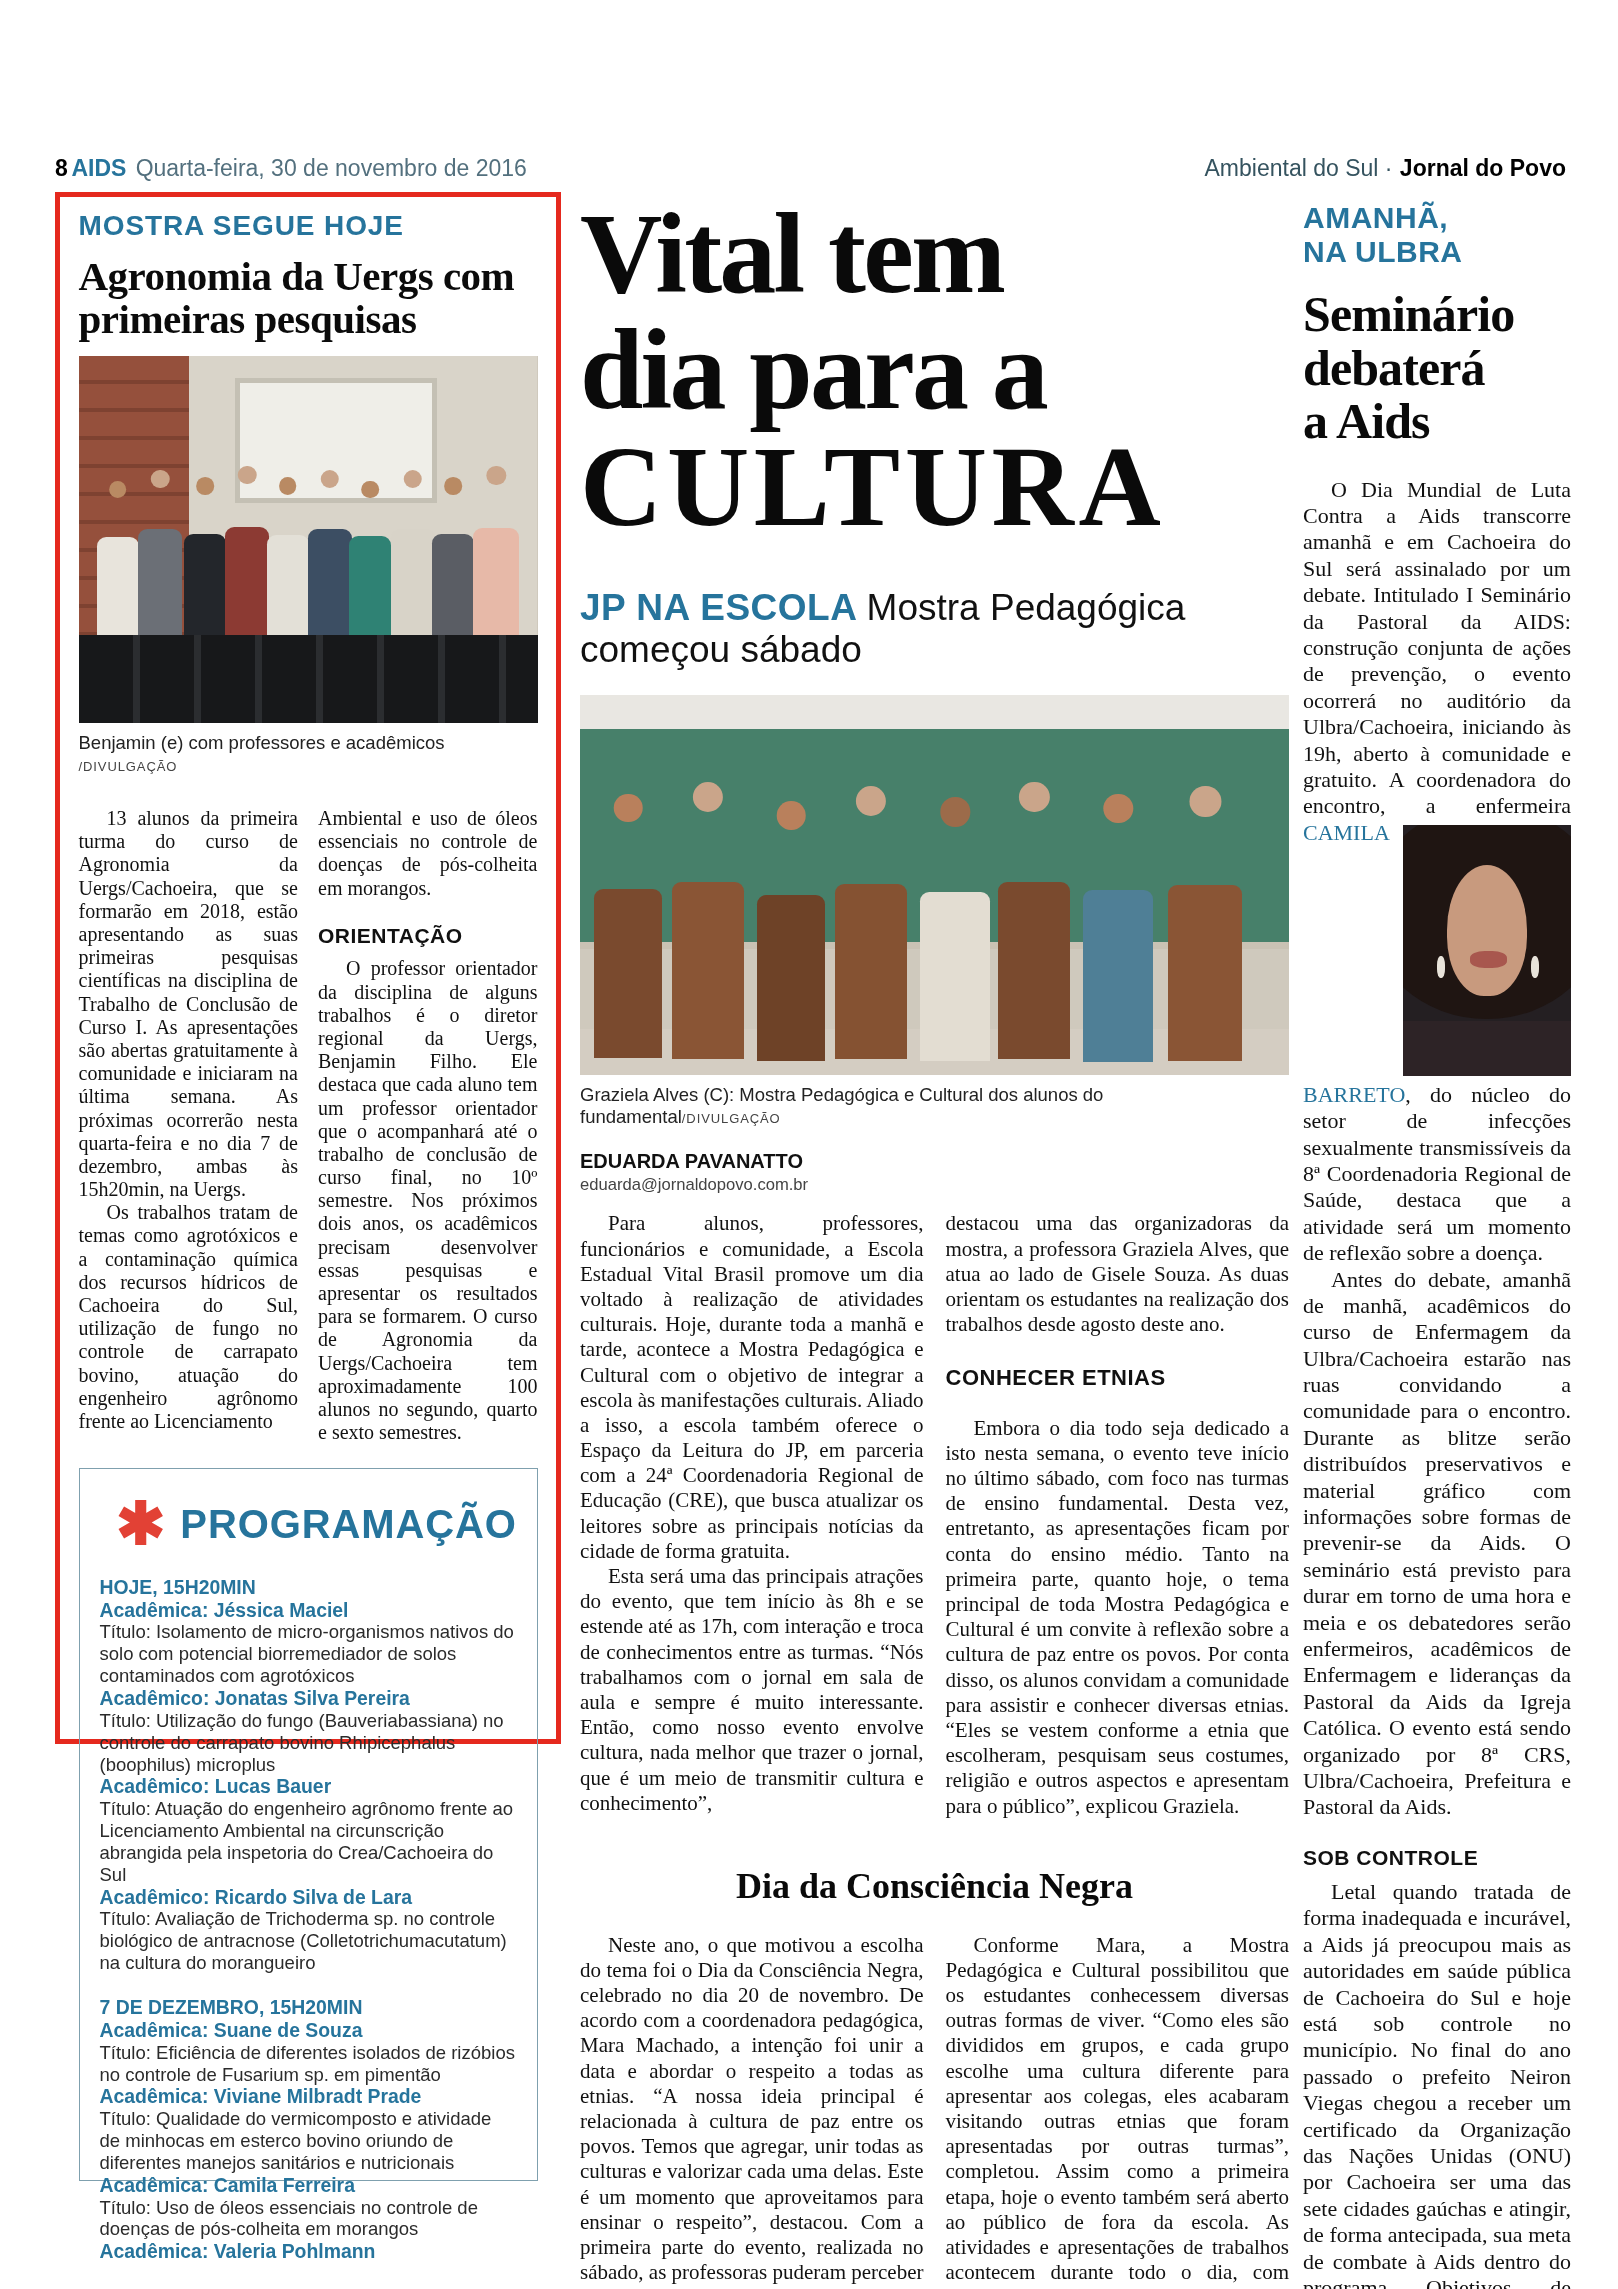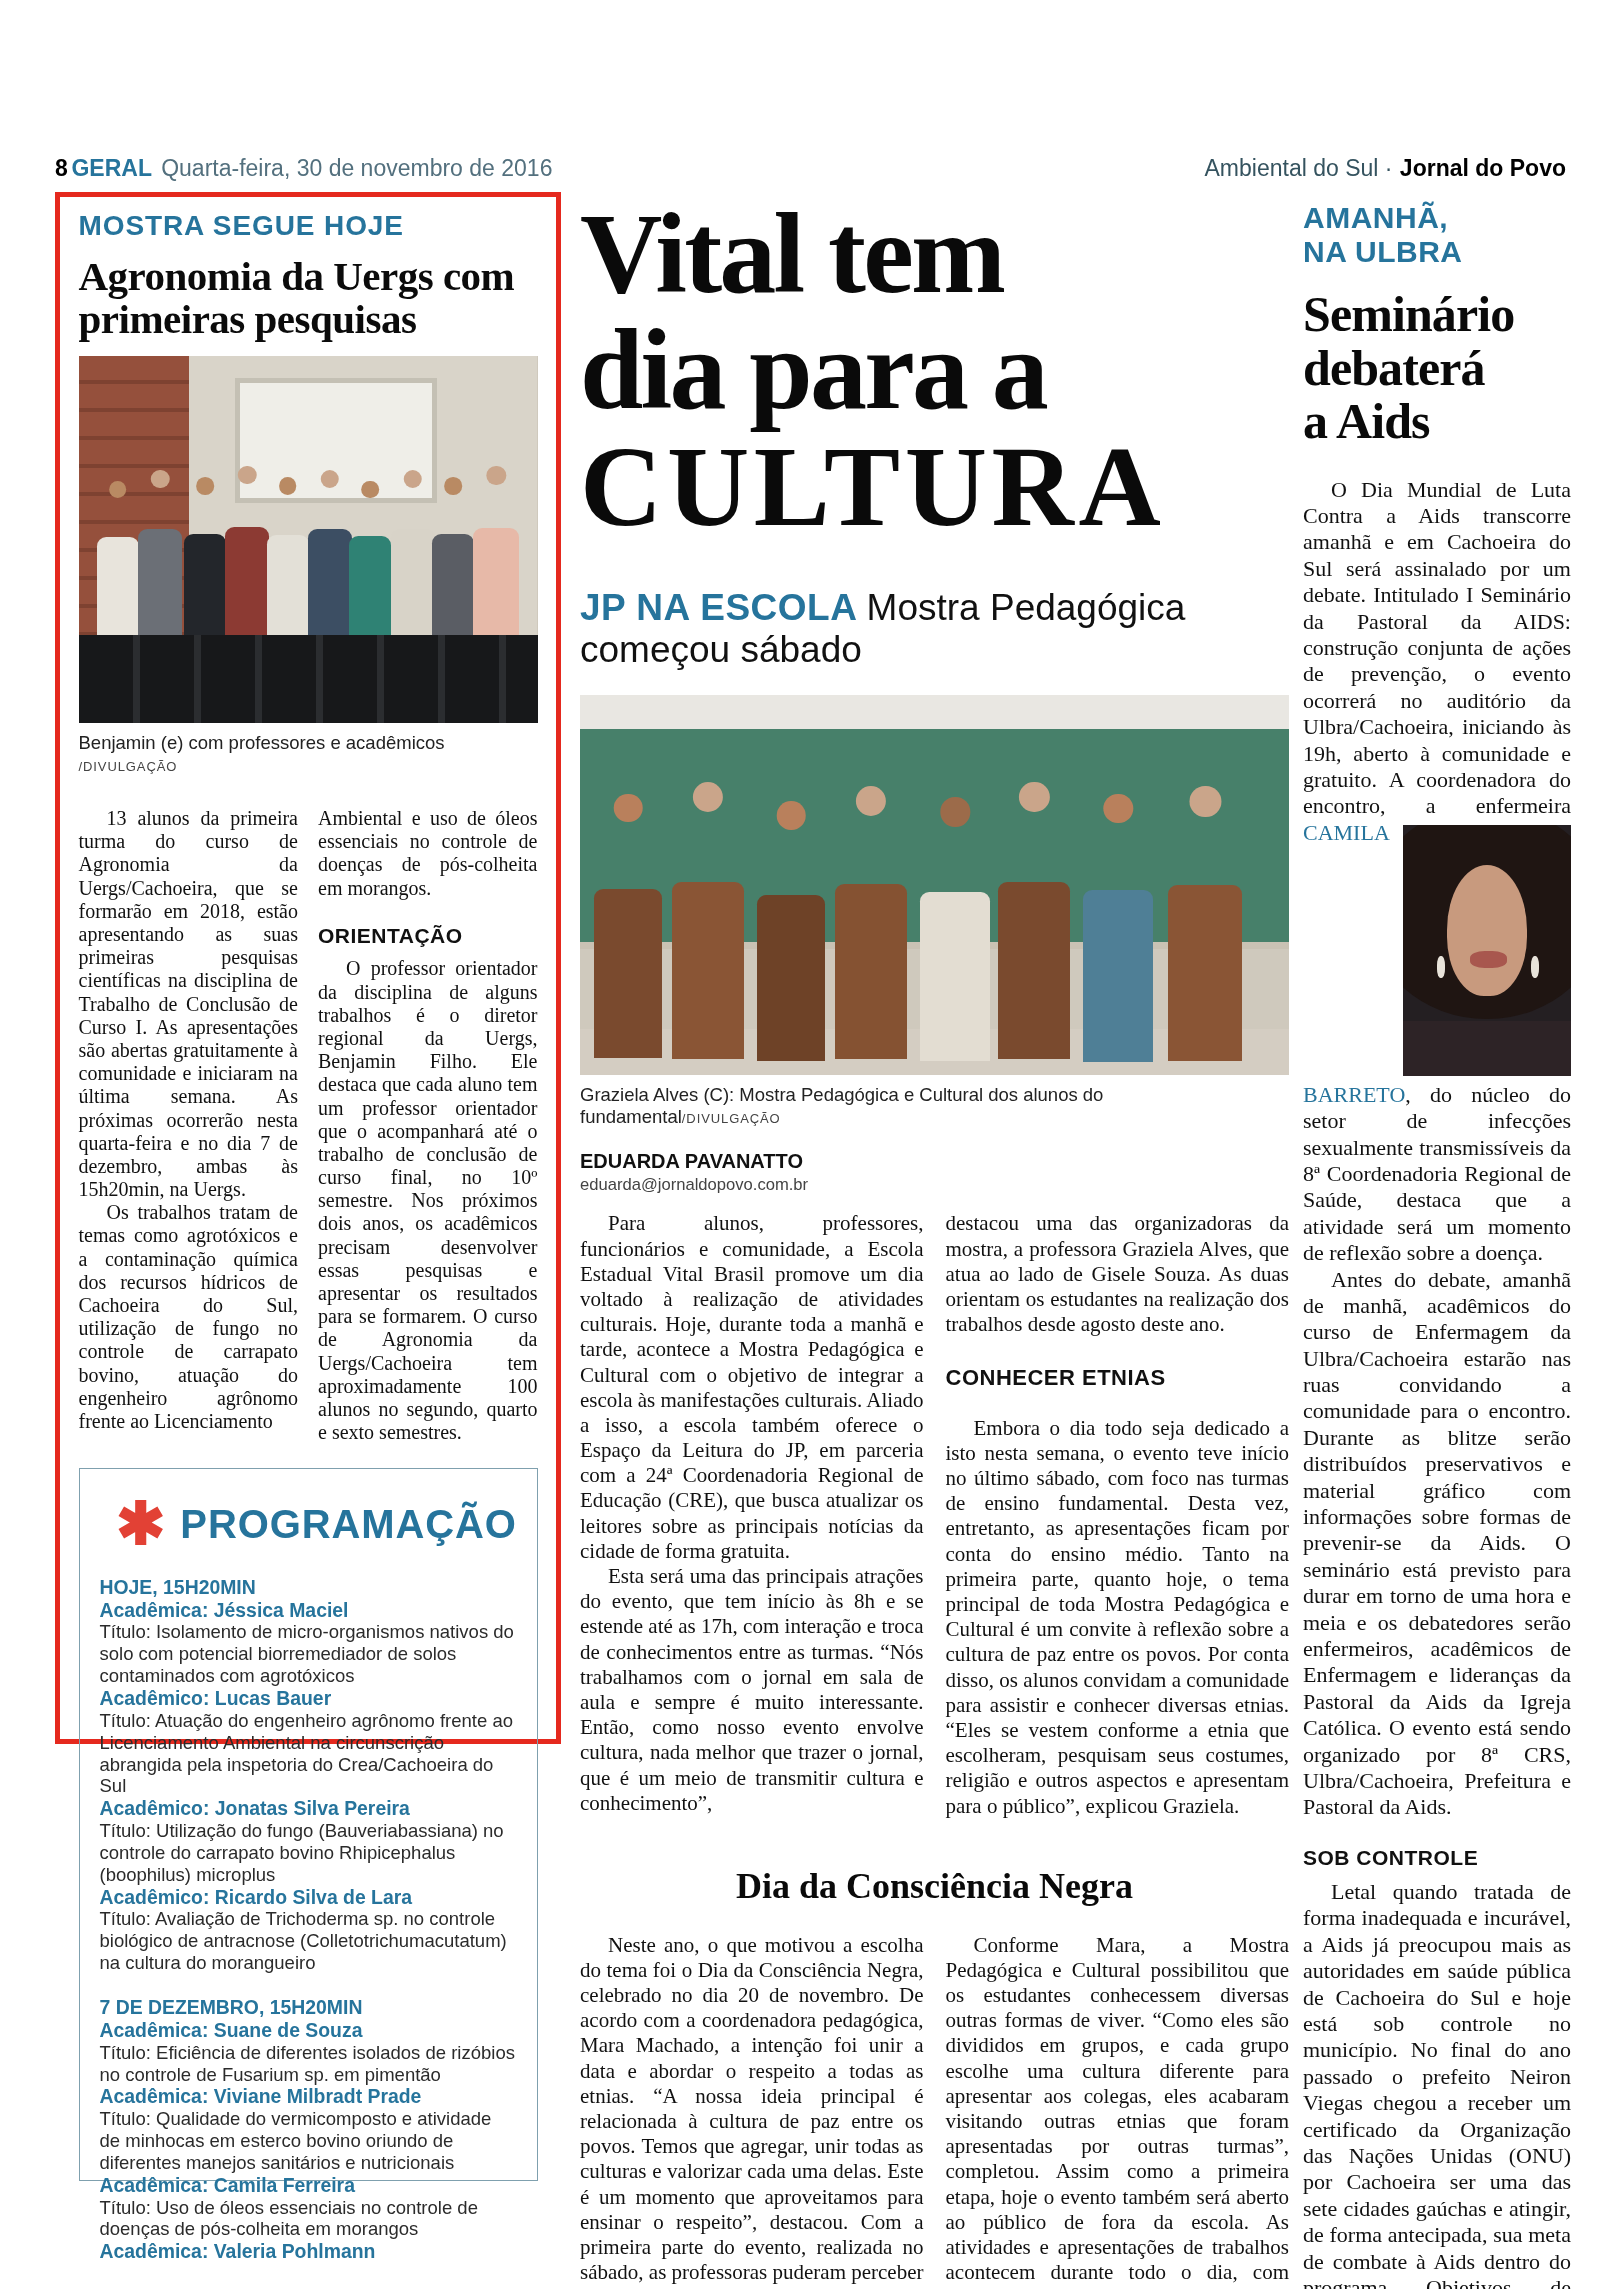--- a/index.html
+++ b/index.html
@@ -88,21 +88,21 @@
              border-radius:9.2px 9.2px 0 0;background:var(--c);}
   .ph-layer{position:absolute;}
 </style>
 </head>
 <body>
 
 <div class="page">
 
   <div class="hdr">
     <div>
-      <span class="pgnum">8</span><span class="section">GERAL</span><span class="date">Quarta-feira, 30 de novembro de 2016</span>
+      <span class="pgnum">8</span><span class="section">AIDS</span><span class="date">Quarta-feira, 30 de novembro de 2016</span>
     </div>
     <div>
       <span class="mast-left">Ambiental do Sul ·</span><span class="mast-right">Jornal do Povo</span>
     </div>
   </div>
 
   <div class="abs redbox">
     <div class="kicker">MOSTRA SEGUE HOJE</div>
     <div class="l-head">Agronomia da Uergs com primeiras pesquisas</div>
 
@@ -144,26 +144,26 @@
         <span class="asterisk">✱</span>
         <span class="prog-title">PROGRAMAÇÃO</span>
       </div>
       <div class="prog-list">
         <div class="sess">HOJE, 15H20MIN</div>
         <div>
           <div class="who">Acadêmica: Jéssica Maciel</div>
           <div class="ttl">Título: Isolamento de micro-organismos nativos do solo com potencial biorremediador de solos contaminados com agrotóxicos</div>
         </div>
         <div>
+          <div class="who">Acadêmico: Jonatas Silva Pereira</div>
+          <div class="ttl">Título: Utilização do fungo (Bauveriabassiana) no controle do carrapato bovino Rhipicephalus (boophilus) microplus</div>
+        </div>
+        <div>
           <div class="who">Acadêmico: Lucas Bauer</div>
           <div class="ttl">Título: Atuação do engenheiro agrônomo frente ao Licenciamento Ambiental na circunscrição abrangida pela inspetoria do Crea/Cachoeira do Sul</div>
-        </div>
-        <div>
-          <div class="who">Acadêmico: Jonatas Silva Pereira</div>
-          <div class="ttl">Título: Utilização do fungo (Bauveriabassiana) no controle do carrapato bovino Rhipicephalus (boophilus) microplus</div>
         </div>
         <div>
           <div class="who">Acadêmico: Ricardo Silva de Lara</div>
           <div class="ttl">Título: Avaliação de Trichoderma sp. no controle biológico de antracnose (Colletotrichumacutatum) na cultura do morangueiro</div>
         </div>
         <div class="sess sess2">7 DE DEZEMBRO, 15H20MIN</div>
         <div>
           <div class="who">Acadêmica: Suane de Souza</div>
           <div class="ttl">Título: Eficiência de diferentes isolados de rizóbios no controle de Fusarium sp. em pimentão</div>
         </div>

